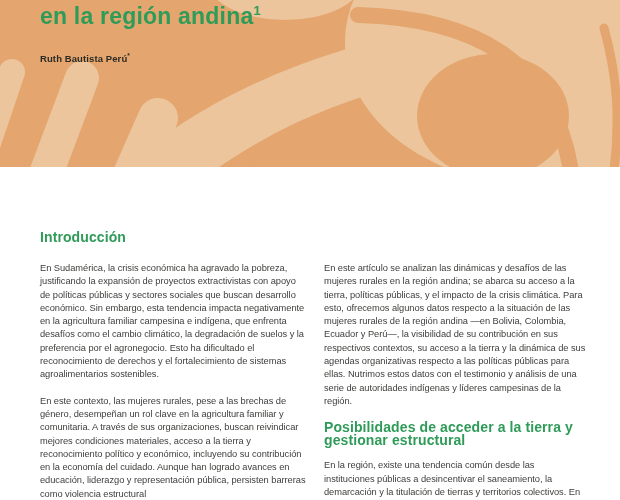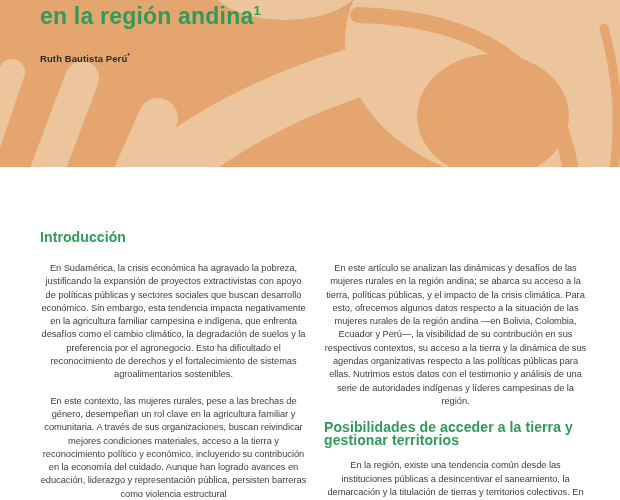--- a/index.html
+++ b/index.html
@@ -65,21 +65,20 @@
     white-space: pre-line;
     margin-bottom: 18px;
   }
   .col-right .section-heading { margin-top: 9px; margin-bottom: 12px; }
   .para {
     font-size: 9.3px;
     line-height: 13.3px;
     color: #3D3D3B;
     letter-spacing: -0.05px;
     margin-bottom: 13px;
-    text-align: center;
   }
   .para:last-child { margin-bottom: 8px; }
 </style>
 </head>
 <body>
 
 <div class="page">
 
   <div class="hero">
     <svg width="620" height="167" viewBox="0 0 620 167" aria-hidden="true">
@@ -114,18 +113,18 @@
 
     <div class="col col-left">
       <h2 class="section-heading">Introducción</h2>
       <p class="para">En Sudamérica, la crisis económica ha agravado la pobreza, justificando la expansión de proyectos extractivistas con apoyo de políticas públicas y sectores sociales que buscan desarrollo económico. Sin embargo, esta tendencia impacta negativamente en la agricultura familiar campesina e indígena, que enfrenta desafíos como el cambio climático, la degradación de suelos y la preferencia por el agronegocio. Esto ha dificultado el reconocimiento de derechos y el fortalecimiento de sistemas agroalimentarios sostenibles.</p>
       <p class="para">En este contexto, las mujeres rurales, pese a las brechas de género, desempeñan un rol clave en la agricultura familiar y comunitaria. A través de sus organizaciones, buscan reivindicar mejores condiciones materiales, acceso a la tierra y reconocimiento político y económico, incluyendo su contribución en la economía del cuidado. Aunque han logrado avances en educación, liderazgo y representación pública, persisten barreras como violencia estructural</p>
     </div>
 
     <div class="col col-right">
       <p class="para">En este artículo se analizan las dinámicas y desafíos de las mujeres rurales en la región andina; se abarca su acceso a la tierra, políticas públicas, y el impacto de la crisis climática. Para esto, ofrecemos algunos datos respecto a la situación de las mujeres rurales de la región andina —en Bolivia, Colombia, Ecuador y Perú—, la visibilidad de su contribución en sus respectivos contextos, su acceso a la tierra y la dinámica de sus agendas organizativas respecto a las políticas públicas para ellas. Nutrimos estos datos con el testimonio y análisis de una serie de autoridades indígenas y líderes campesinas de la región.</p>
       <h2 class="section-heading">Posibilidades de acceder a la tierra y
-gestionar territorios</h2>
+gestionar estructural</h2>
       <p class="para">En la región, existe una tendencia común desde las instituciones públicas a desincentivar el saneamiento, la demarcación y la titulación de tierras y territorios colectivos. En los diferentes países, es visible la débil forma. Aun si</p>
     </div>
 
   </div>
 </div>
 
 </body></html>

